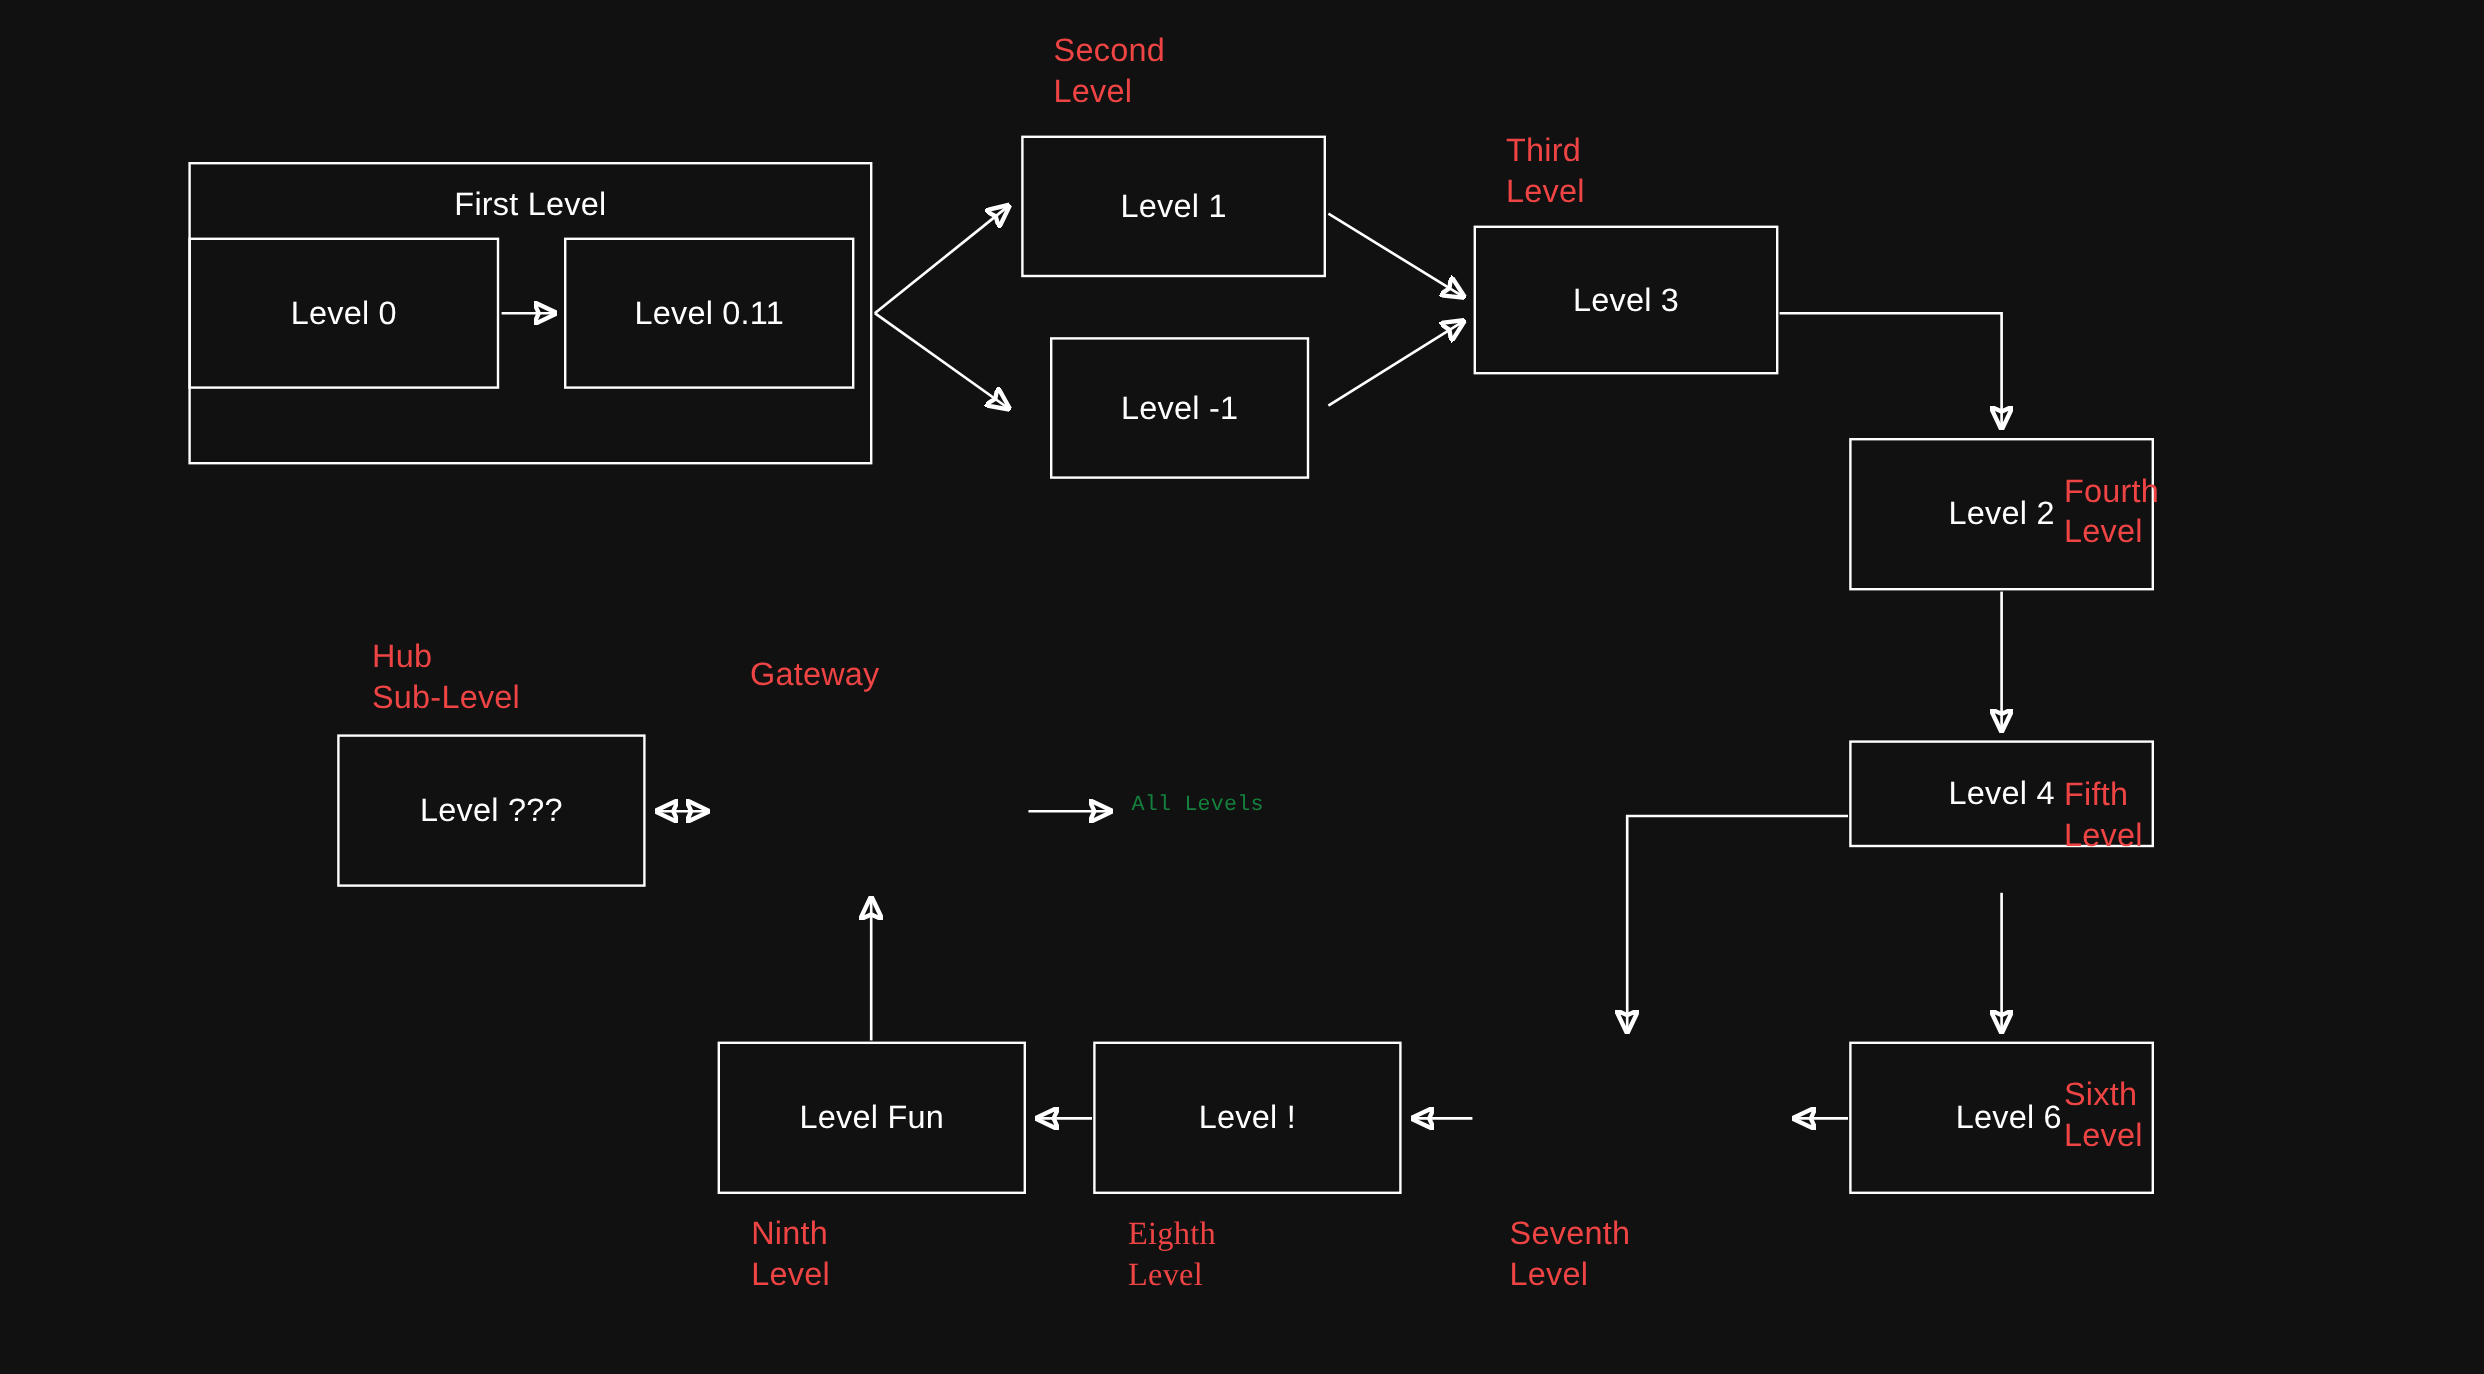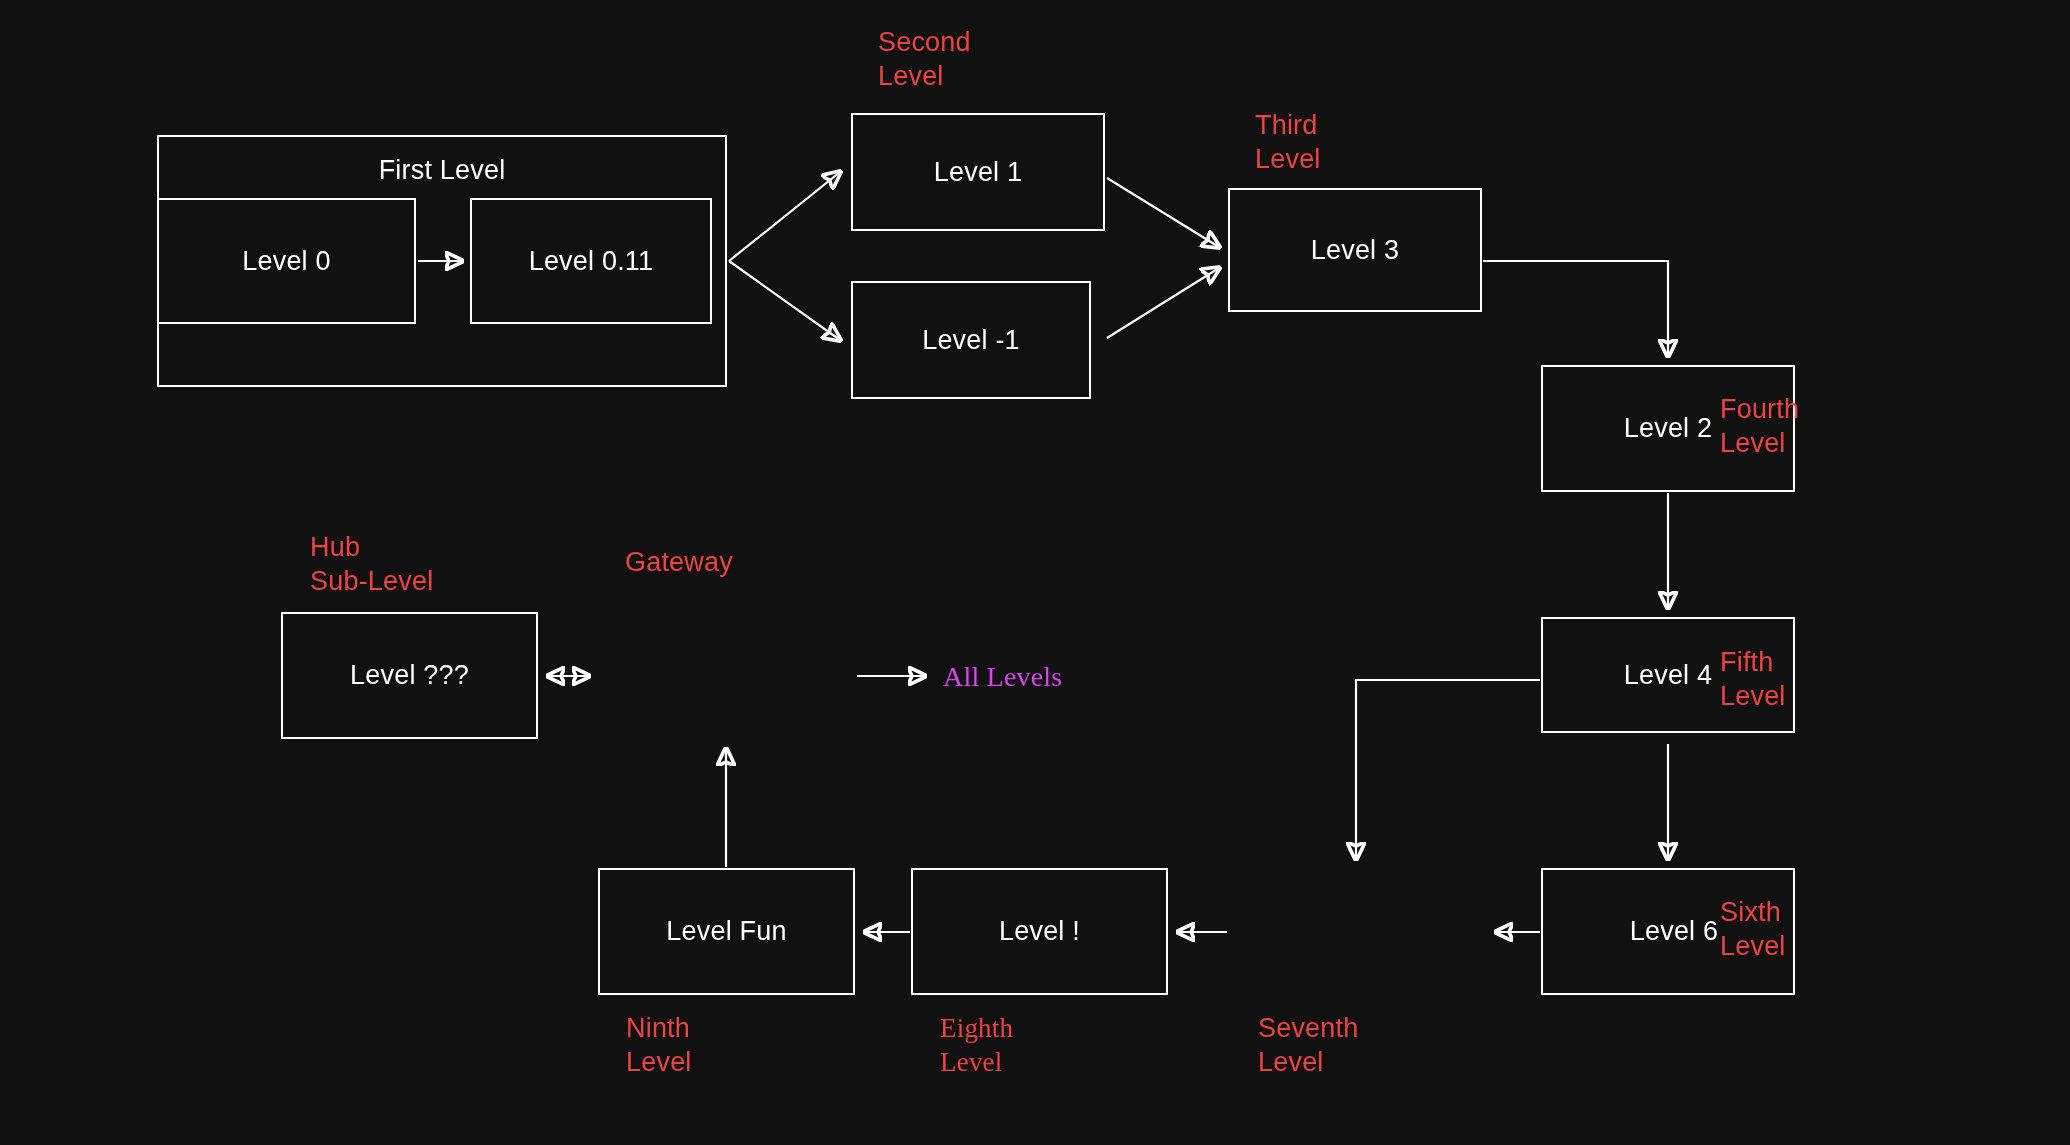--- a/index.html
+++ b/index.html
@@ -43,23 +43,23 @@
     color: #ef4444;
     font-size: 27px;
     line-height: 1.27;
     font-family: "Liberation Sans", sans-serif;
     text-align: left;
     white-space: pre-line;
     letter-spacing: 0.2px;
   }
   .plain-text {
     position: absolute;
-    color: #d946ef;
-    font-size: 28px;
-    font-family: Liberation Serif, serif;
+    color: #15803d;
+    font-size: 18px;
+    font-family: Liberation Mono, monospace;
     white-space: nowrap;
     letter-spacing: 0.2px;
   }
   svg#edges {
     position: absolute;
     left: 0;
     top: 0;
     width: 2070px;
     height: 1145px;
     pointer-events: none;
@@ -152,33 +152,33 @@
   </div>
 
   <div class="node" style="left:470px; top:198px; width:242px; height:126px;">
     <span>Level 0.11</span>
   </div>
 
   <div class="node" style="left:851px; top:113px; width:254px; height:118px;">
     <span>Level 1</span>
   </div>
 
-  <div class="node" style="left:851px; top:281px; width:240px; height:118px;">
+  <div class="node" style="left:875px; top:281px; width:216px; height:118px;">
     <span>Level -1</span>
   </div>
 
   <div class="node" style="left:1228px; top:188px; width:254px; height:124px;">
     <span>Level 3</span>
   </div>
 
   <div class="node" style="left:1541px; top:365px; width:254px; height:127px;">
     <span>Level 2</span>
   </div>
 
-  <div class="node" style="left:1541px; top:617px; width:254px; height:116px;">
+  <div class="node" style="left:1541px; top:617px; width:254px; height:89px;">
     <span>Level 4</span>
   </div>
 
   <div class="node" style="left:1541px; top:868px; width:254px; height:127px;padding-left:12px;">
     <span>Level 6</span>
   </div>
 
 
   <div class="node" style="left:911px; top:868px; width:257px; height:127px;">
     <span>Level !</span>

